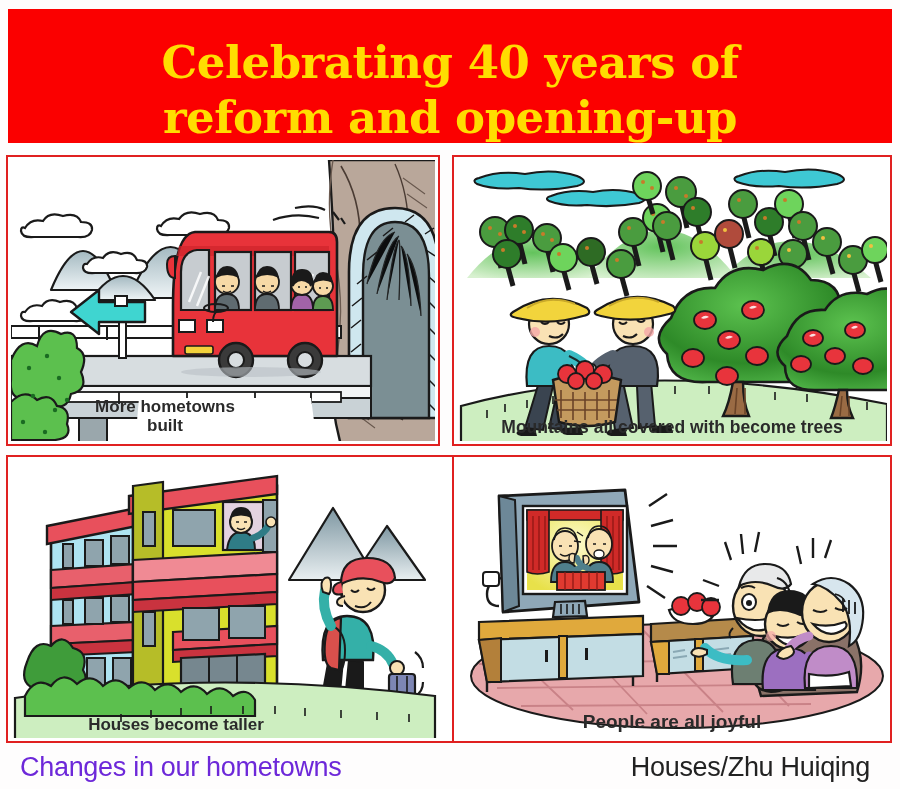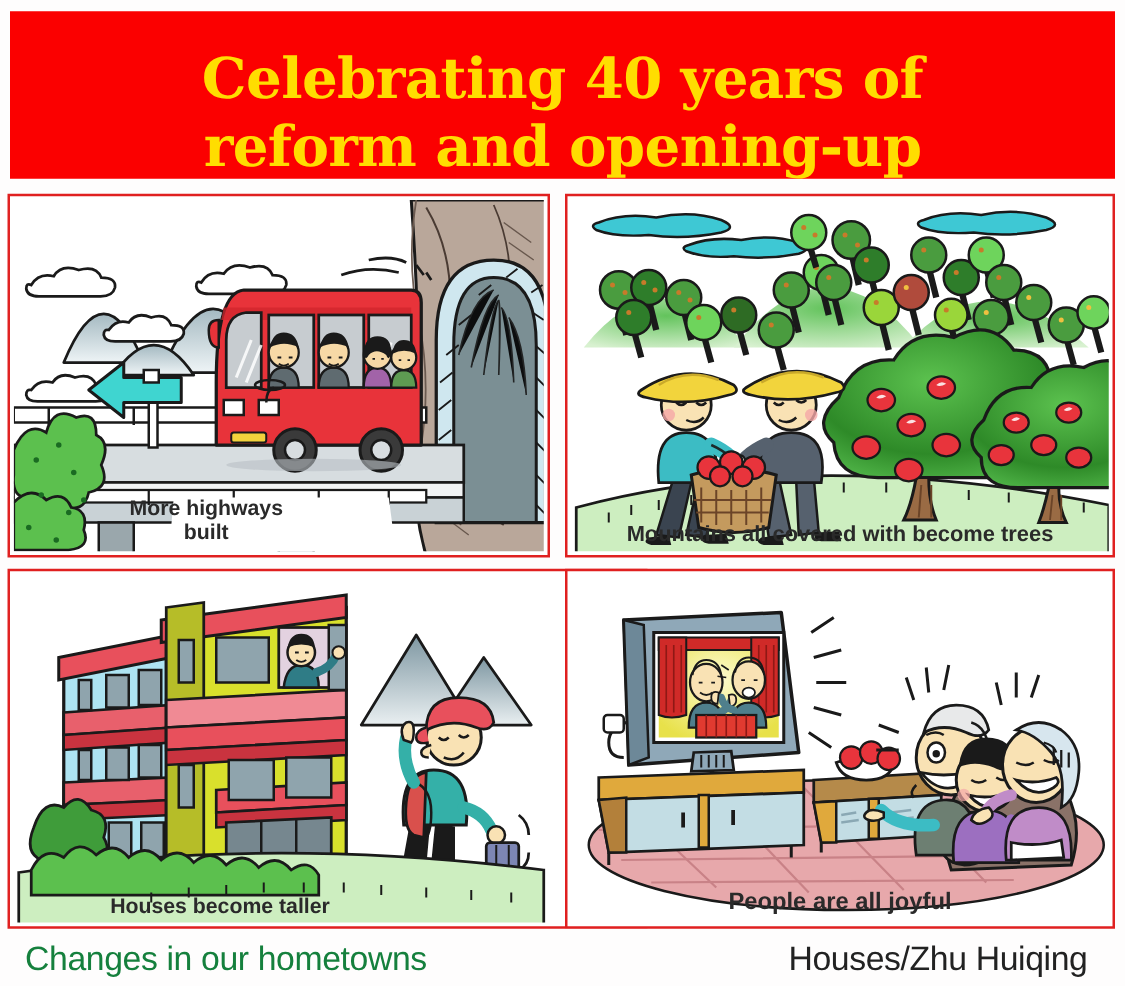--- a/index.html
+++ b/index.html
@@ -59,21 +59,21 @@
   #cap-2 { bottom: 3px; font-size: 17.5px; }
   #cap-3 { bottom: 4px; font-size: 17px; left: 0; width: 330px; }
   #cap-4 { bottom: 6px; font-size: 19px; }
 
   
   .bottom-row {
     position: absolute; left: 0; top: 752px; width: 900px; height: 37px;
   }
   .bottom-left {
     position: absolute; left: 20px; top: 0;
-    font-size: 27px; color: #15803d; letter-spacing: -0.3px;
+    font-size: 27px; color: #6d28d9; letter-spacing: -0.3px;
   }
   .bottom-right {
     position: absolute; right: 30px; top: 0;
     font-size: 27px; color: #222; letter-spacing: -0.3px;
   }
 
   svg { display: block; }
 </style>
 </head>
 <body>
@@ -226,21 +226,21 @@
             <circle cx="22" cy="236" r="2.2"></circle>
               <circle cx="44" cy="250" r="2.2"></circle>
               <circle cx="12" cy="262" r="2.2"></circle>
             <circle cx="34" cy="272" r="2.2"></circle>
               <circle cx="56" cy="240" r="2.2"></circle>
           </g>
         </g>
 
         <path d="M128 238 L300 238 L306 284 L124 284 Z" fill="#ffffff" stroke="none"></path>
       </svg>
-      <div class="panel-caption" id="cap-1">More highways
+      <div class="panel-caption" id="cap-1">More hometowns
 built</div>
     </div>
   </div>
 
   <div class="panel" id="panel-2">
     <div class="panel-inner">
       <svg width="434" height="285" viewBox="0 0 434 285">
         <rect x="0" y="0" width="434" height="285" fill="#ffffff"></rect>
 
         <g fill="#3ec8d4" stroke="#1a1a1a" stroke-width="2">

